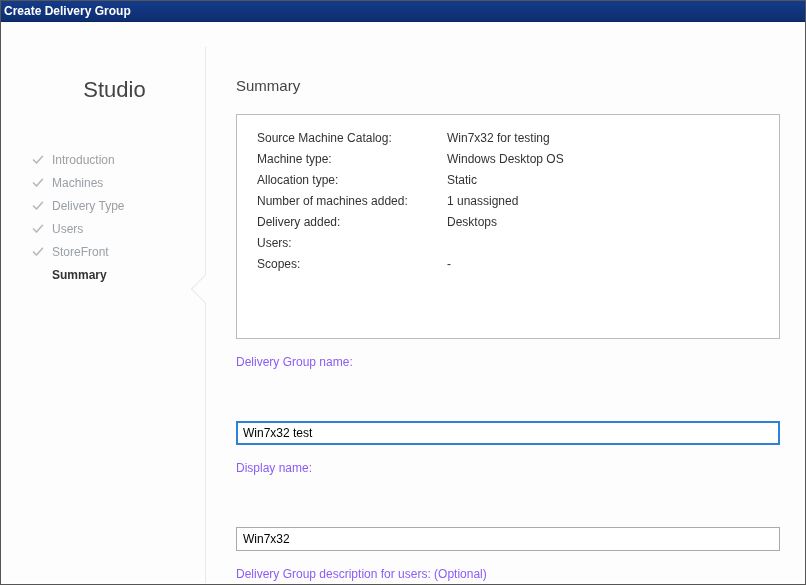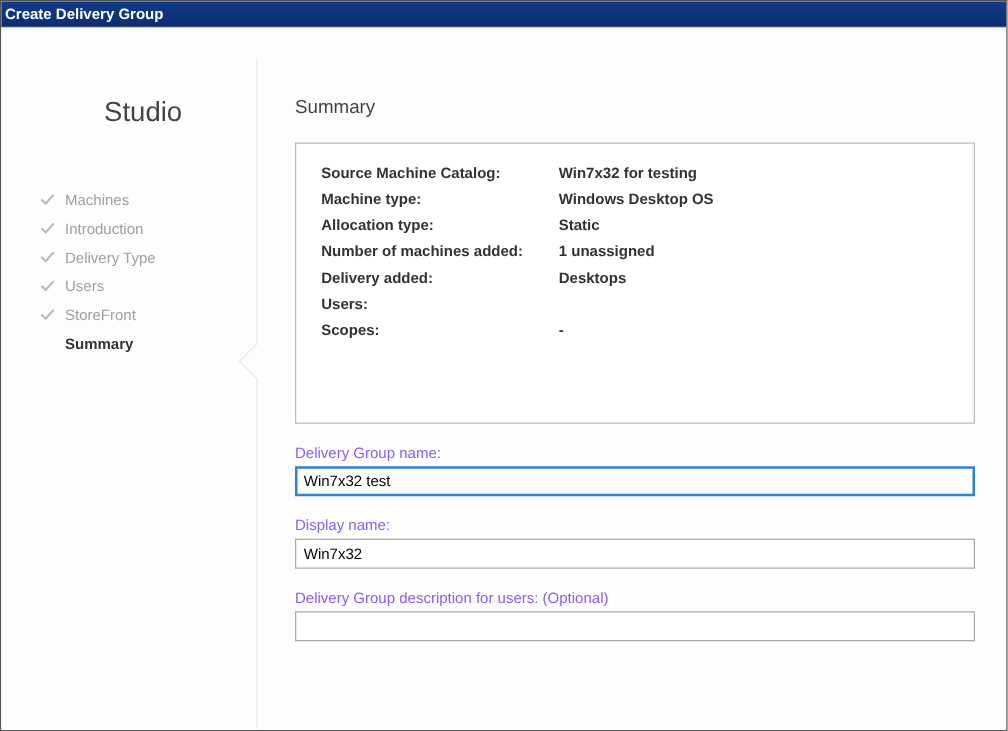--- a/index.html
+++ b/index.html
@@ -88,21 +88,20 @@
   }
   .summary-box {
     border: 1px solid #bbb;
     padding: 16px 20px 60px 20px;
     background: #fff;
   }
   .sum-row {
     display: flex;
     margin-bottom: 7px;
     font-size: 12px;
-    font-weight: bold;
   }
   .sum-label {
     width: 190px;
     color: #333;
   }
   .sum-value {
     flex: 1;
     color: #333;
   }
   .field-label {
@@ -112,20 +111,21 @@
     color: #8b5cf6;
   }
   .text-input {
     width: 100%;
     padding: 4px 6px;
     font-size: 12px;
     font-family: inherit;
     border: 1px solid #aaa;
     background: #fff;
     outline: none;
+    margin-top: 48px;
   }
   .text-input.focused {
     border: 2px solid #2f80d8;
     padding: 3px 5px;
   }
   .button-row {
     display: flex;
     justify-content: flex-end;
     gap: 14px;
     padding: 22px 0 18px 0;
@@ -157,27 +157,27 @@
 
 <div class="content">
 
   <div class="sidebar">
     <div class="sidebar-title">Studio</div>
     <ul class="steps" id="steps">
         <li>
           <svg class="check" viewBox="0 0 16 16">
             <path d="M2 8 L6 12 L14 3" stroke="#b9b9b9" stroke-width="2.2" fill="none" stroke-linecap="round" stroke-linejoin="round"></path>
           </svg>
+          <span>Introduction</span>
+        </li>
+        <li>
+          <svg class="check" viewBox="0 0 16 16">
+            <path d="M2 8 L6 12 L14 3" stroke="#b9b9b9" stroke-width="2.2" fill="none" stroke-linecap="round" stroke-linejoin="round"></path>
+          </svg>
           <span>Machines</span>
-        </li>
-        <li>
-          <svg class="check" viewBox="0 0 16 16">
-            <path d="M2 8 L6 12 L14 3" stroke="#b9b9b9" stroke-width="2.2" fill="none" stroke-linecap="round" stroke-linejoin="round"></path>
-          </svg>
-          <span>Introduction</span>
         </li>
         <li>
           <svg class="check" viewBox="0 0 16 16">
             <path d="M2 8 L6 12 L14 3" stroke="#b9b9b9" stroke-width="2.2" fill="none" stroke-linecap="round" stroke-linejoin="round"></path>
           </svg>
           <span>Delivery Type</span>
         </li>
         <li>
           <svg class="check" viewBox="0 0 16 16">
             <path d="M2 8 L6 12 L14 3" stroke="#b9b9b9" stroke-width="2.2" fill="none" stroke-linecap="round" stroke-linejoin="round"></path>

